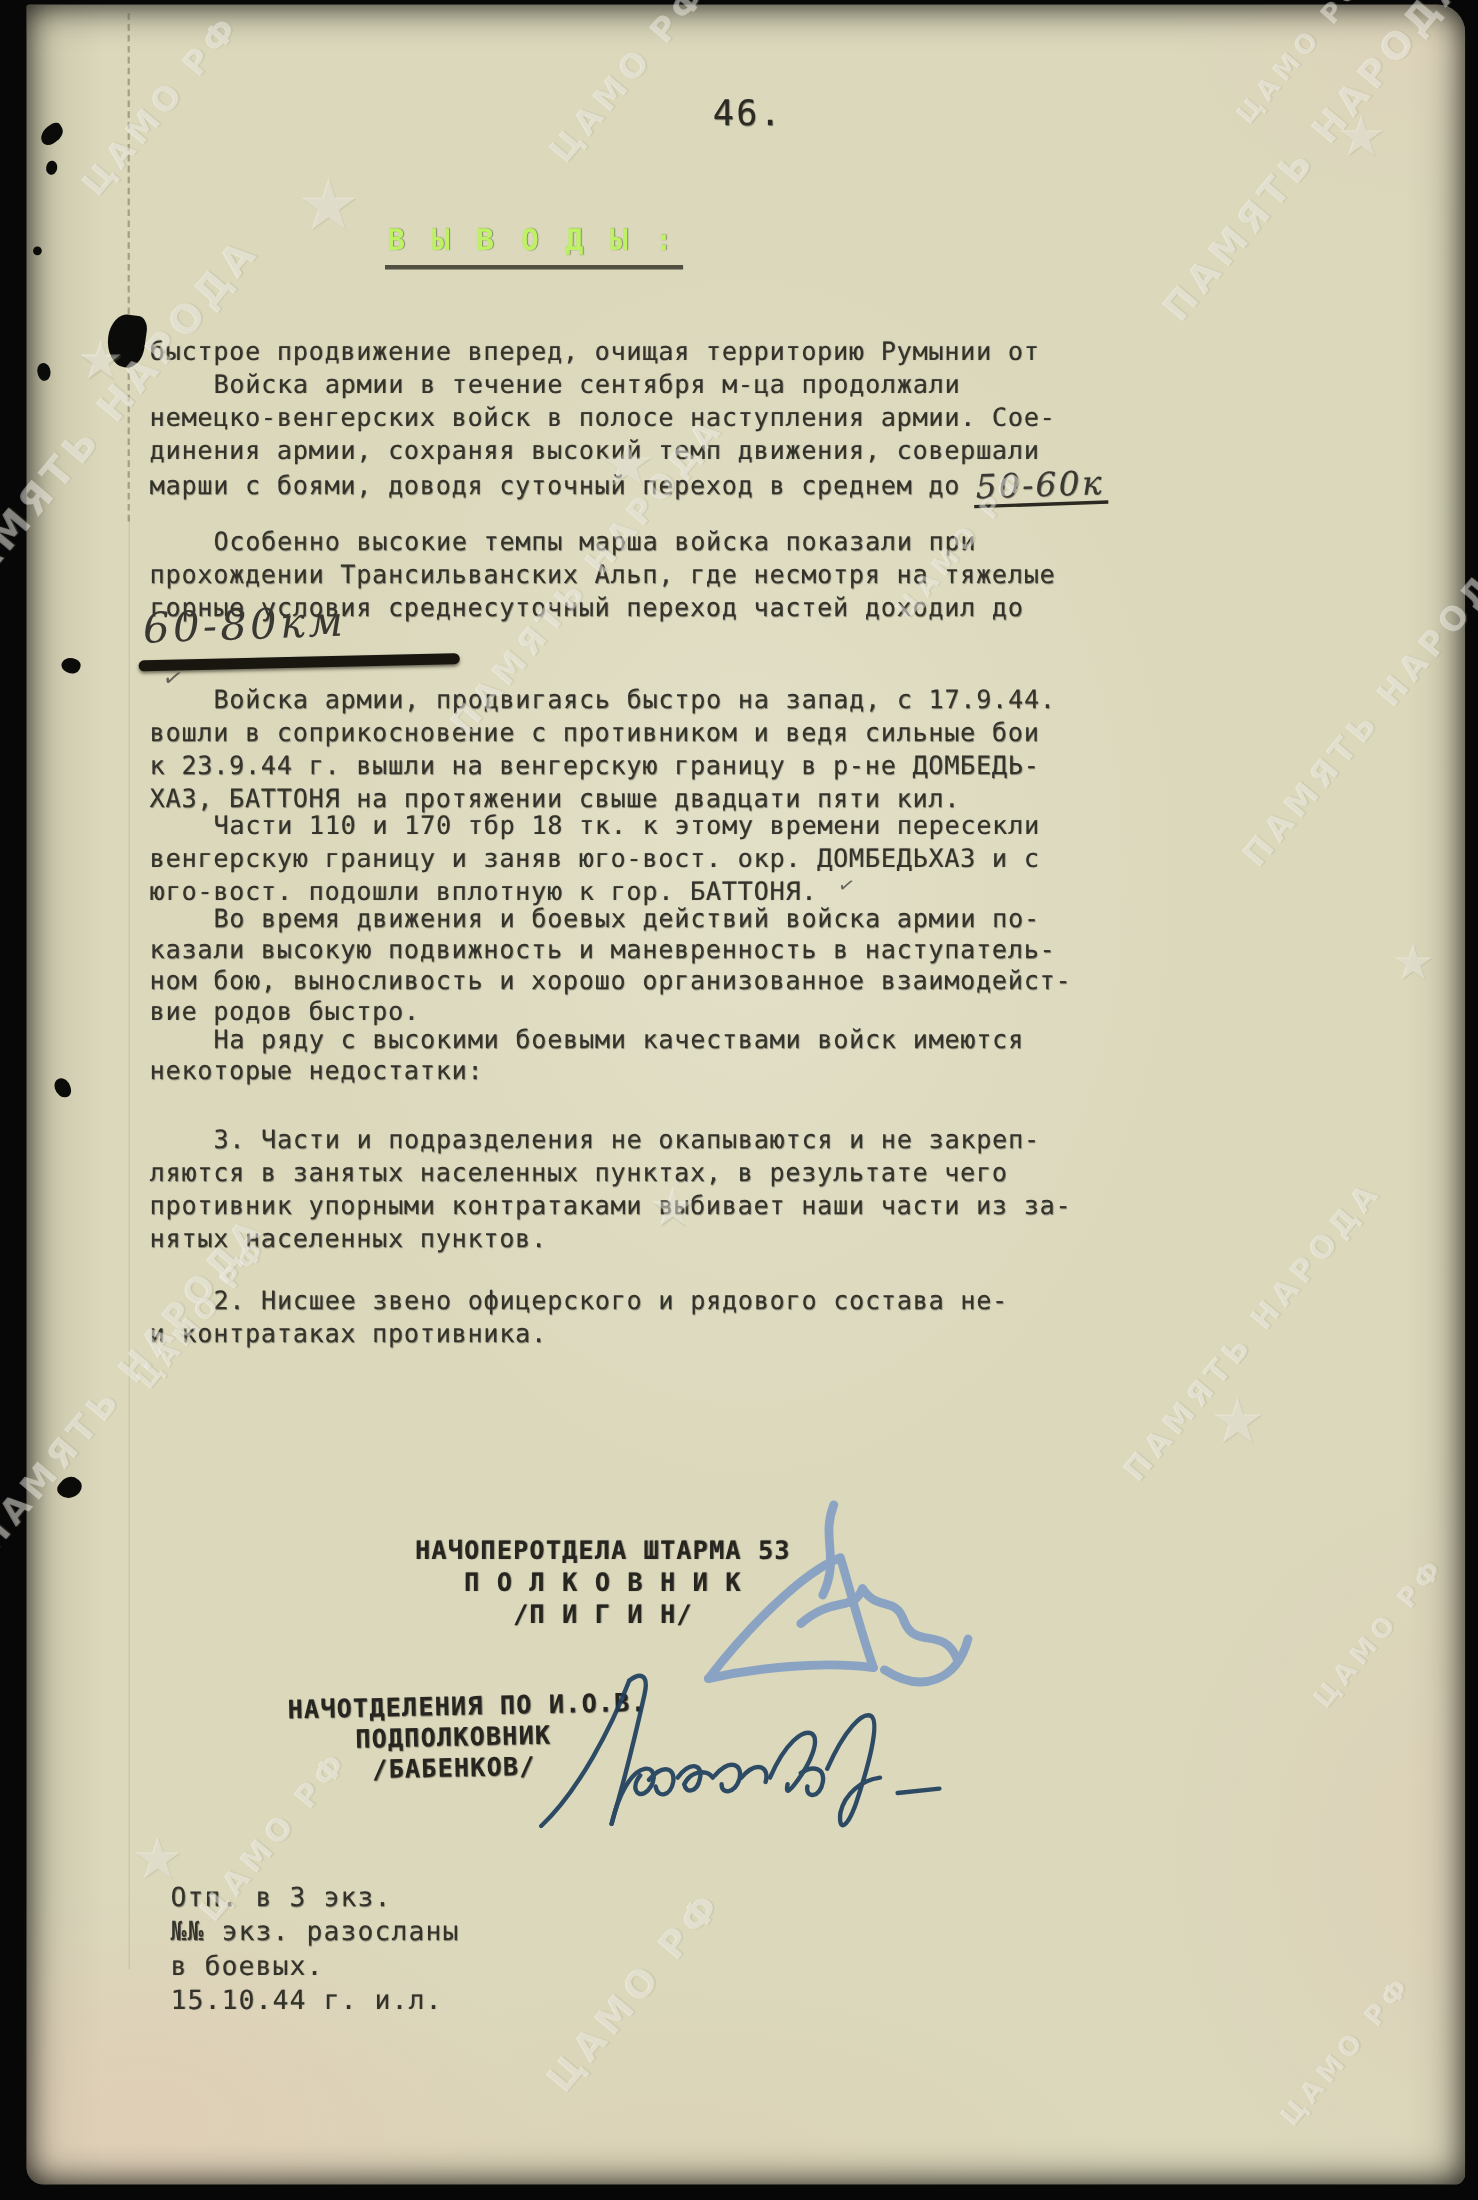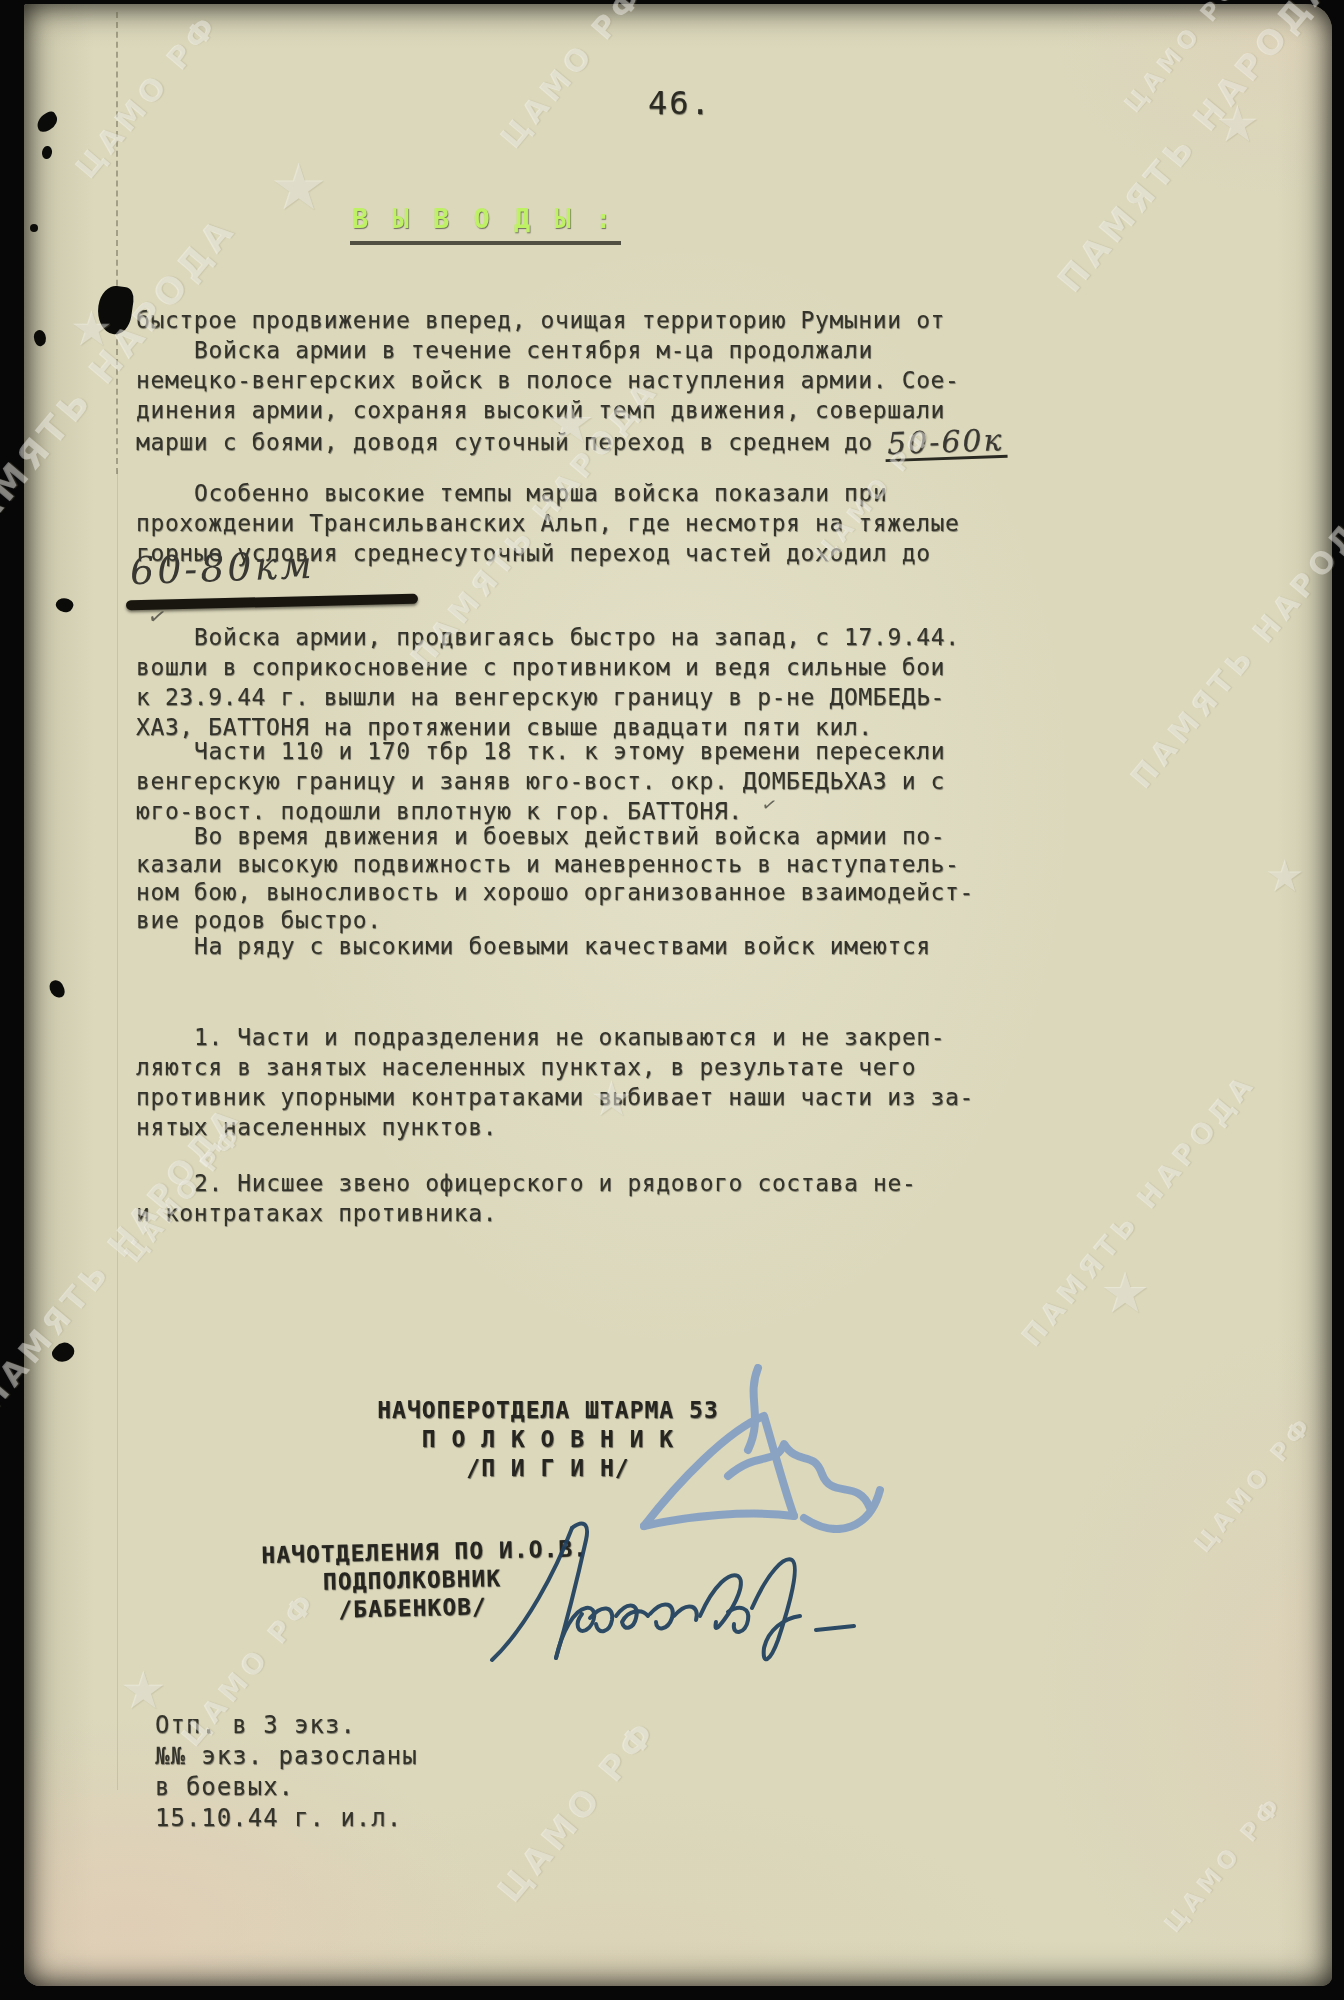--- a/index.html
+++ b/index.html
@@ -109,24 +109,25 @@
 
 <div class="txt" style="left:136px;top:822px;line-height:28px;">
   <div class="line indent">Во время движения и боевых действий войска армии по-</div>
   <div class="line">казали высокую подвижность и маневренность в наступатель-</div>
   <div class="line">ном бою, выносливость и хорошо организованное взаимодейст-</div>
   <div class="line">вие родов быстро.</div>
 </div>
 
 <div class="txt" style="left:136px;top:932px;line-height:28px;">
   <div class="line indent">На ряду с высокими боевыми качествами войск имеются</div>
+  <div class="line">некоторые недостатки:</div>
 </div>
 
 <div class="txt" style="left:136px;top:1022px;">
-  <div class="line indent">1. Части и подразделения не окапываются и не закреп-</div>
+  <div class="line indent">3. Части и подразделения не окапываются и не закреп-</div>
   <div class="line">ляются в занятых населенных пунктах, в результате чего</div>
   <div class="line">противник упорными контратаками выбивает наши части из за-</div>
   <div class="line">нятых населенных пунктов.</div>
 </div>
 
 <div class="txt" style="left:136px;top:1168px;">
   <div class="line indent">2. Нисшее звено офицерского и рядового состава не-</div>
   <div class="line">и контратаках противника.</div>
 </div>
 

